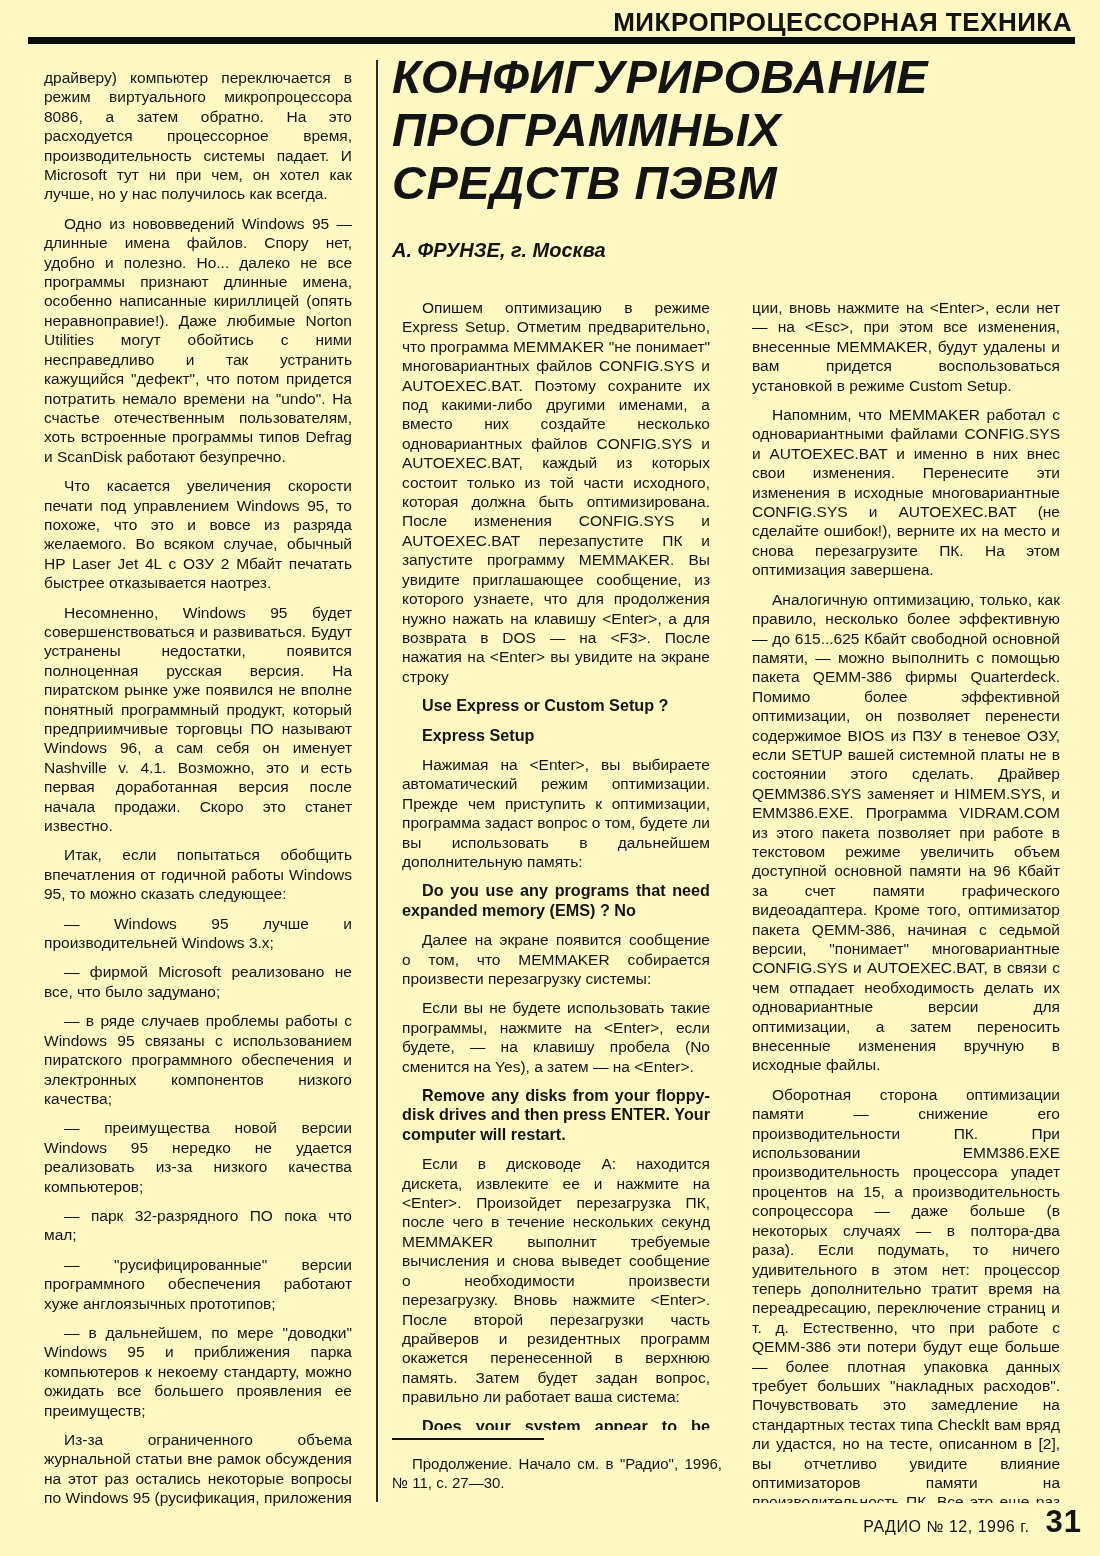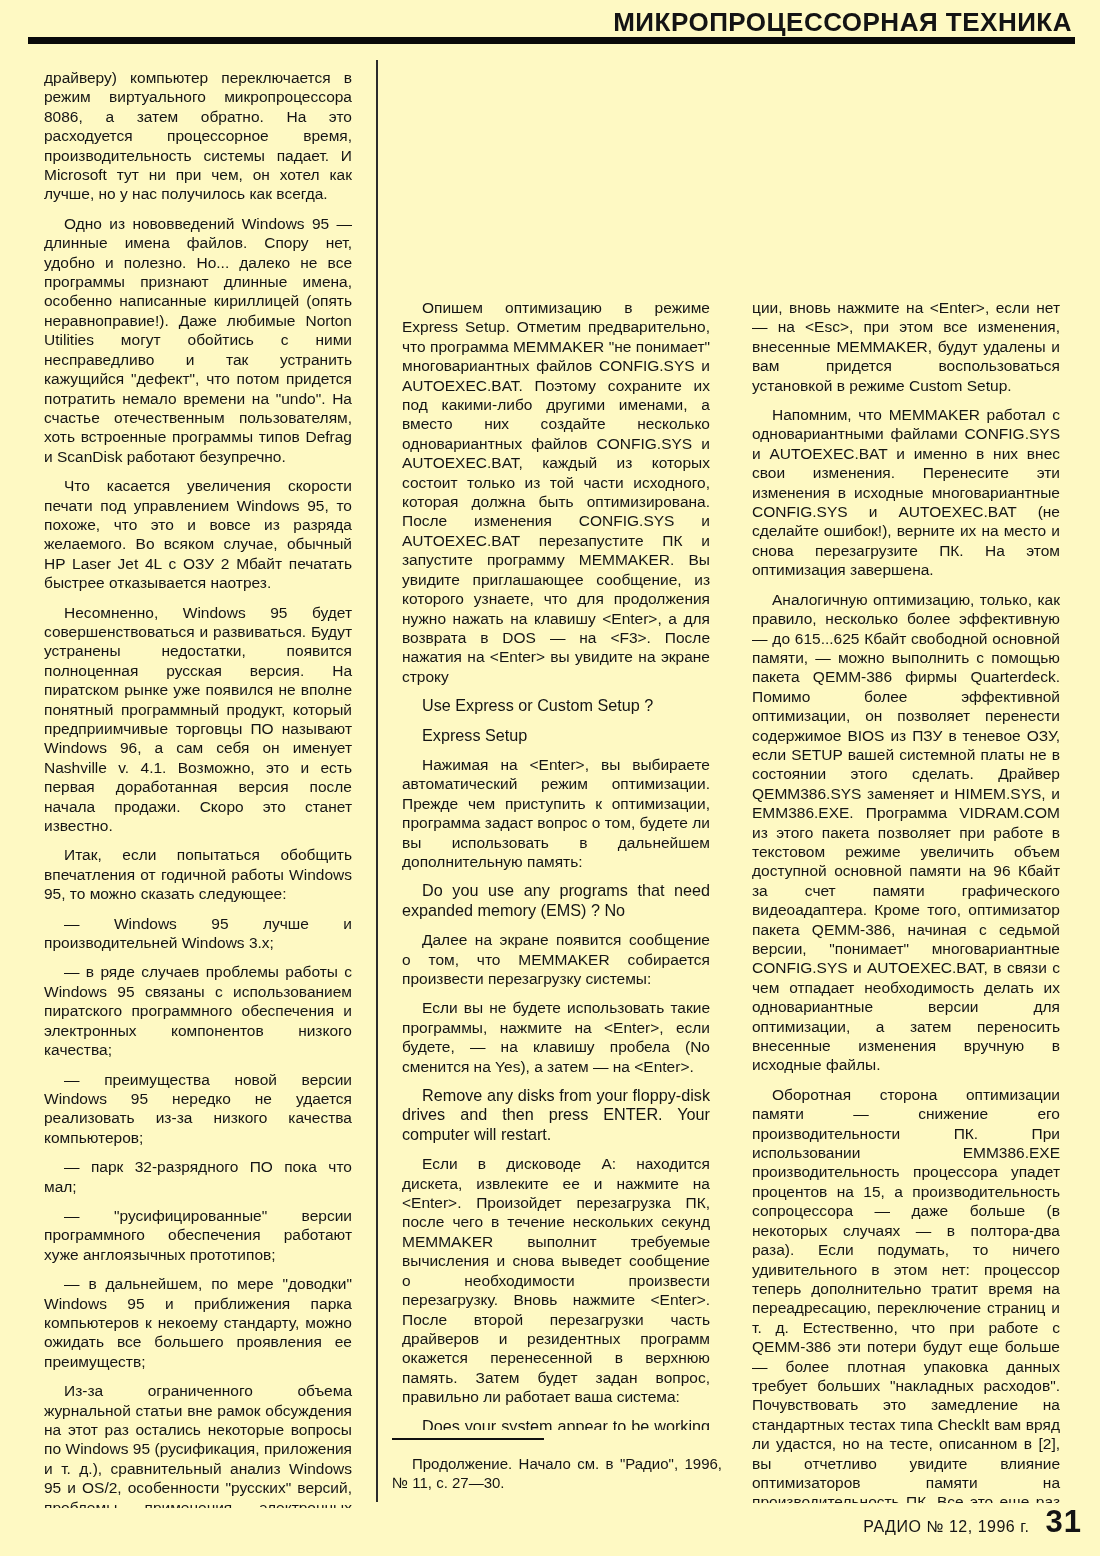--- a/index.html
+++ b/index.html
@@ -42,21 +42,21 @@
   .title-line{
     font-size:47px;line-height:53px;font-weight:700;font-style:italic;
     letter-spacing:0.5px;white-space:nowrap;
   }
   .author{
     margin-top:30px;font-size:20px;font-weight:700;font-style:italic;
   }
   
   .b{margin:10px;text-indent:20px;}
   .b-pc{text-indent:0;}
-  .b-h{font-weight:400;font-size:16.2px;}
+  .b-h{font-weight:700;font-size:16.2px;}
   
   .footnote{
     position:absolute;left:392px;top:1438px;width:330px;
     font-size:15px;line-height:19px;text-align:justify;
   }
   .footnote-rule{width:152px;height:0;border-top:2px solid #111;margin-bottom:14px;}
   .footnote-text{text-indent:20px;}
   
   .footer{
     position:absolute;right:18px;bottom:16px;
@@ -73,30 +73,37 @@
   <div class="masthead">МИКРОПРОЦЕССОРНАЯ ТЕХНИКА</div>
   <div class="masthead-rule"></div>
 
   <div class="col col-left">
       <p class="b b-pc">драйверу) компьютер переключается в режим виртуального микропроцессора 8086, а затем обратно. На это расходуется процессорное время, производительность системы падает. И Microsoft тут ни при чем, он хотел как лучше, но у нас получилось как всегда.</p>
       <p class="b b-p">Одно из нововведений Windows 95 — длинные имена файлов. Спору нет, удобно и полезно. Но... далеко не все программы признают длинные имена, особенно написанные кириллицей (опять неравноправие!). Даже любимые Norton Utilities могут обойтись с ними несправедливо и так устранить кажущийся "дефект", что потом придется потратить немало времени на "undo". На счастье отечественным пользователям, хоть встроенные программы типов Defrag и ScanDisk работают безупречно.</p>
       <p class="b b-p">Что касается увеличения скорости печати под управлением Windows 95, то похоже, что это и вовсе из разряда желаемого. Во всяком случае, обычный HP Laser Jet 4L с ОЗУ 2 Мбайт печатать быстрее отказывается наотрез.</p>
       <p class="b b-p">Несомненно, Windows 95 будет совершенствоваться и развиваться. Будут устранены недостатки, появится полноценная русская версия. На пиратском рынке уже появился не вполне понятный программный продукт, который предприимчивые торговцы ПО называют Windows 96, а сам себя он именует Nashville v. 4.1. Возможно, это и есть первая доработанная версия после начала продажи. Скоро это станет известно.</p>
       <p class="b b-p">Итак, если попытаться обобщить впечатления от годичной работы Windows 95, то можно сказать следующее:</p>
       <p class="b b-p">— Windows 95 лучше и производительней Windows 3.x;</p>
+      <p class="b b-p">— фирмой Microsoft реализовано не все, что было задумано;</p>
       <p class="b b-p">— в ряде случаев проблемы работы с Windows 95 связаны с использованием пиратского программного обеспечения и электронных компонентов низкого качества;</p>
       <p class="b b-p">— преимущества новой версии Windows 95 нередко не удается реализовать из-за низкого качества компьютеров;</p>
       <p class="b b-p">— парк 32-разрядного ПО пока что мал;</p>
       <p class="b b-p">— "русифицированные" версии программного обеспечения работают хуже англоязычных прототипов;</p>
       <p class="b b-p">— в дальнейшем, по мере "доводки" Windows 95 и приближения парка компьютеров к некоему стандарту, можно ожидать все большего проявления ее преимуществ;</p>
       <p class="b b-p">Из-за ограниченного объема журнальной статьи вне рамок обсуждения на этот раз остались некоторые вопросы по Windows 95 (русификация, приложения и т. д.), сравнительный анализ Windows 95 и OS/2, особенности "русских" версий, проблемы применения электронных компонентов и периферийных устройств, обзор прикладных программ, новинки рынка программного обеспечения для Windows 95 и др. Мы продолжим знакомить читателей с этими вопросами в последующих номерах журнала.</p>
     </div>
 
   <div class="col-sep"></div>
 
+  <div class="article-head">
+    <div class="title-line">КОНФИГУРИРОВАНИЕ</div>
+    <div class="title-line">ПРОГРАММНЫХ</div>
+    <div class="title-line">СРЕДСТВ ПЭВМ</div>
+    <div class="author">А. ФРУНЗЕ, г. Москва</div>
+  </div>
 
   <div class="col col-mid">
       <p class="b b-p">Опишем оптимизацию в режиме Express Setup. Отметим предварительно, что программа MEMMAKER "не понимает" многовариантных файлов CONFIG.SYS и AUTOEXEC.BAT. Поэтому сохраните их под какими-либо другими именами, а вместо них создайте несколько одновариантных файлов CONFIG.SYS и AUTOEXEC.BAT, каждый из которых состоит только из той части исходного, которая должна быть оптимизирована. После изменения CONFIG.SYS и AUTOEXEC.BAT перезапустите ПК и запустите программу MEMMAKER. Вы увидите приглашающее сообщение, из которого узнаете, что для продолжения нужно нажать на клавишу &lt;Enter&gt;, а для возврата в DOS — на &lt;F3&gt;. После нажатия на &lt;Enter&gt; вы увидите на экране строку</p>
       <p class="b b-h">Use Express or Custom Setup ?</p>
       <p class="b b-h">Express Setup</p>
       <p class="b b-p">Нажимая на &lt;Enter&gt;, вы выбираете автоматический режим оптимизации. Прежде чем приступить к оптимизации, программа задаст вопрос о том, будете ли вы использовать в дальнейшем дополнительную память:</p>
       <p class="b b-h">Do you use any programs that need expanded memory (EMS) ?   No</p>
       <p class="b b-p">Далее на экране появится сообщение о том, что MEMMAKER собирается произвести перезагрузку системы:</p>
       <p class="b b-p">Если вы не будете использовать такие программы, нажмите на &lt;Enter&gt;, если будете, — на клавишу пробела (No сменится на Yes), а затем — на &lt;Enter&gt;.</p>
       <p class="b b-h">Remove any disks from your floppy-disk drives and then press ENTER. Your computer will restart.</p>

